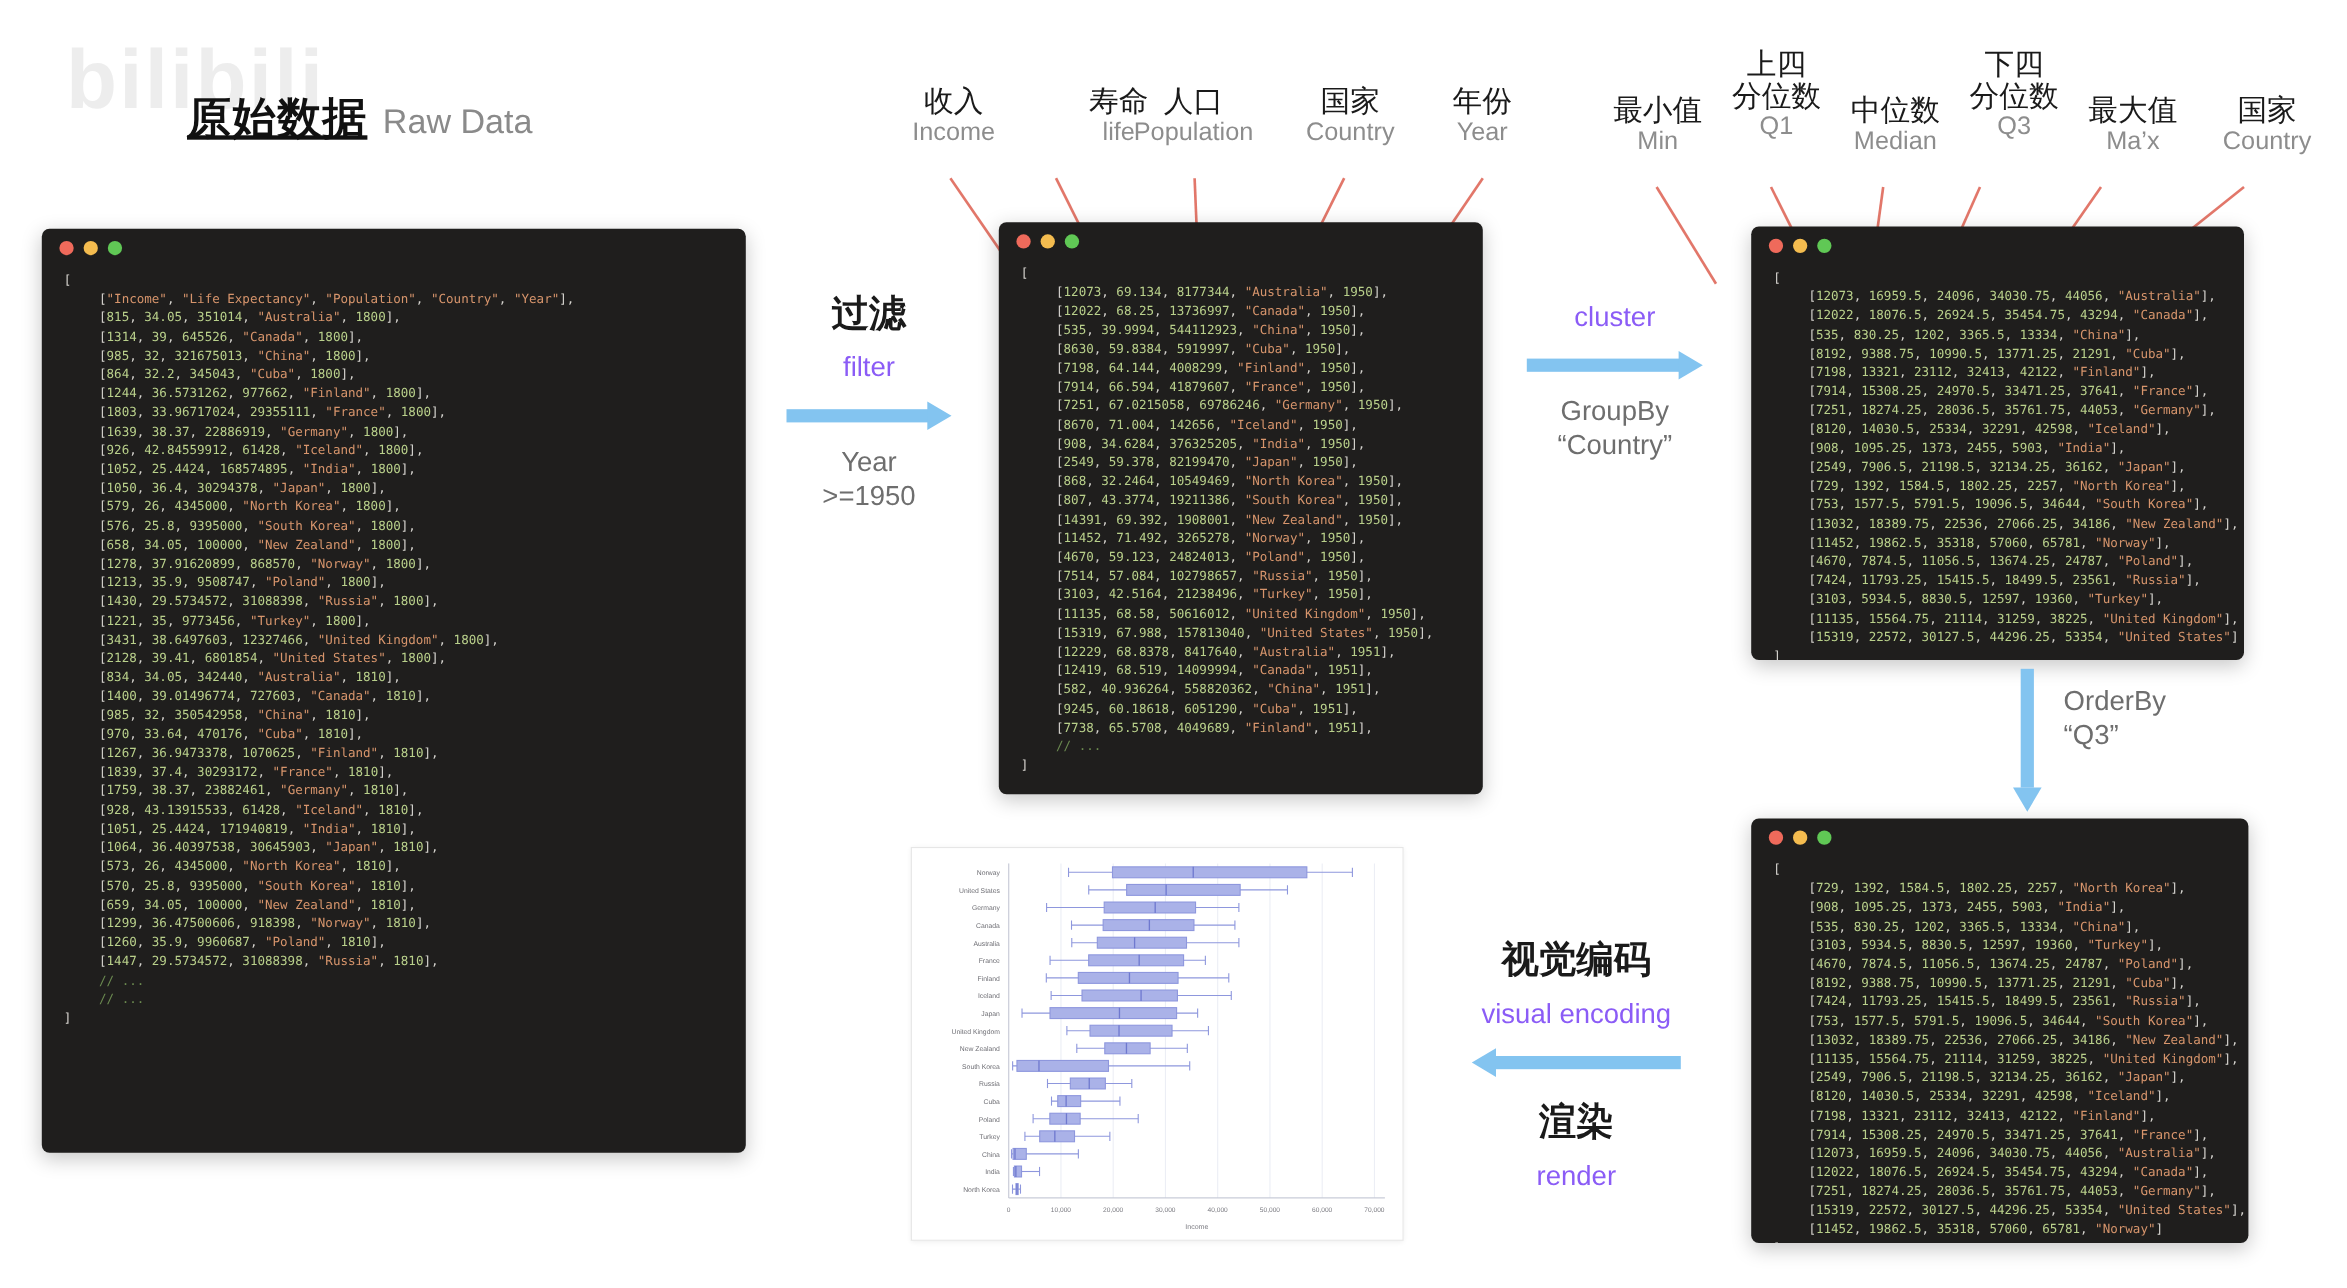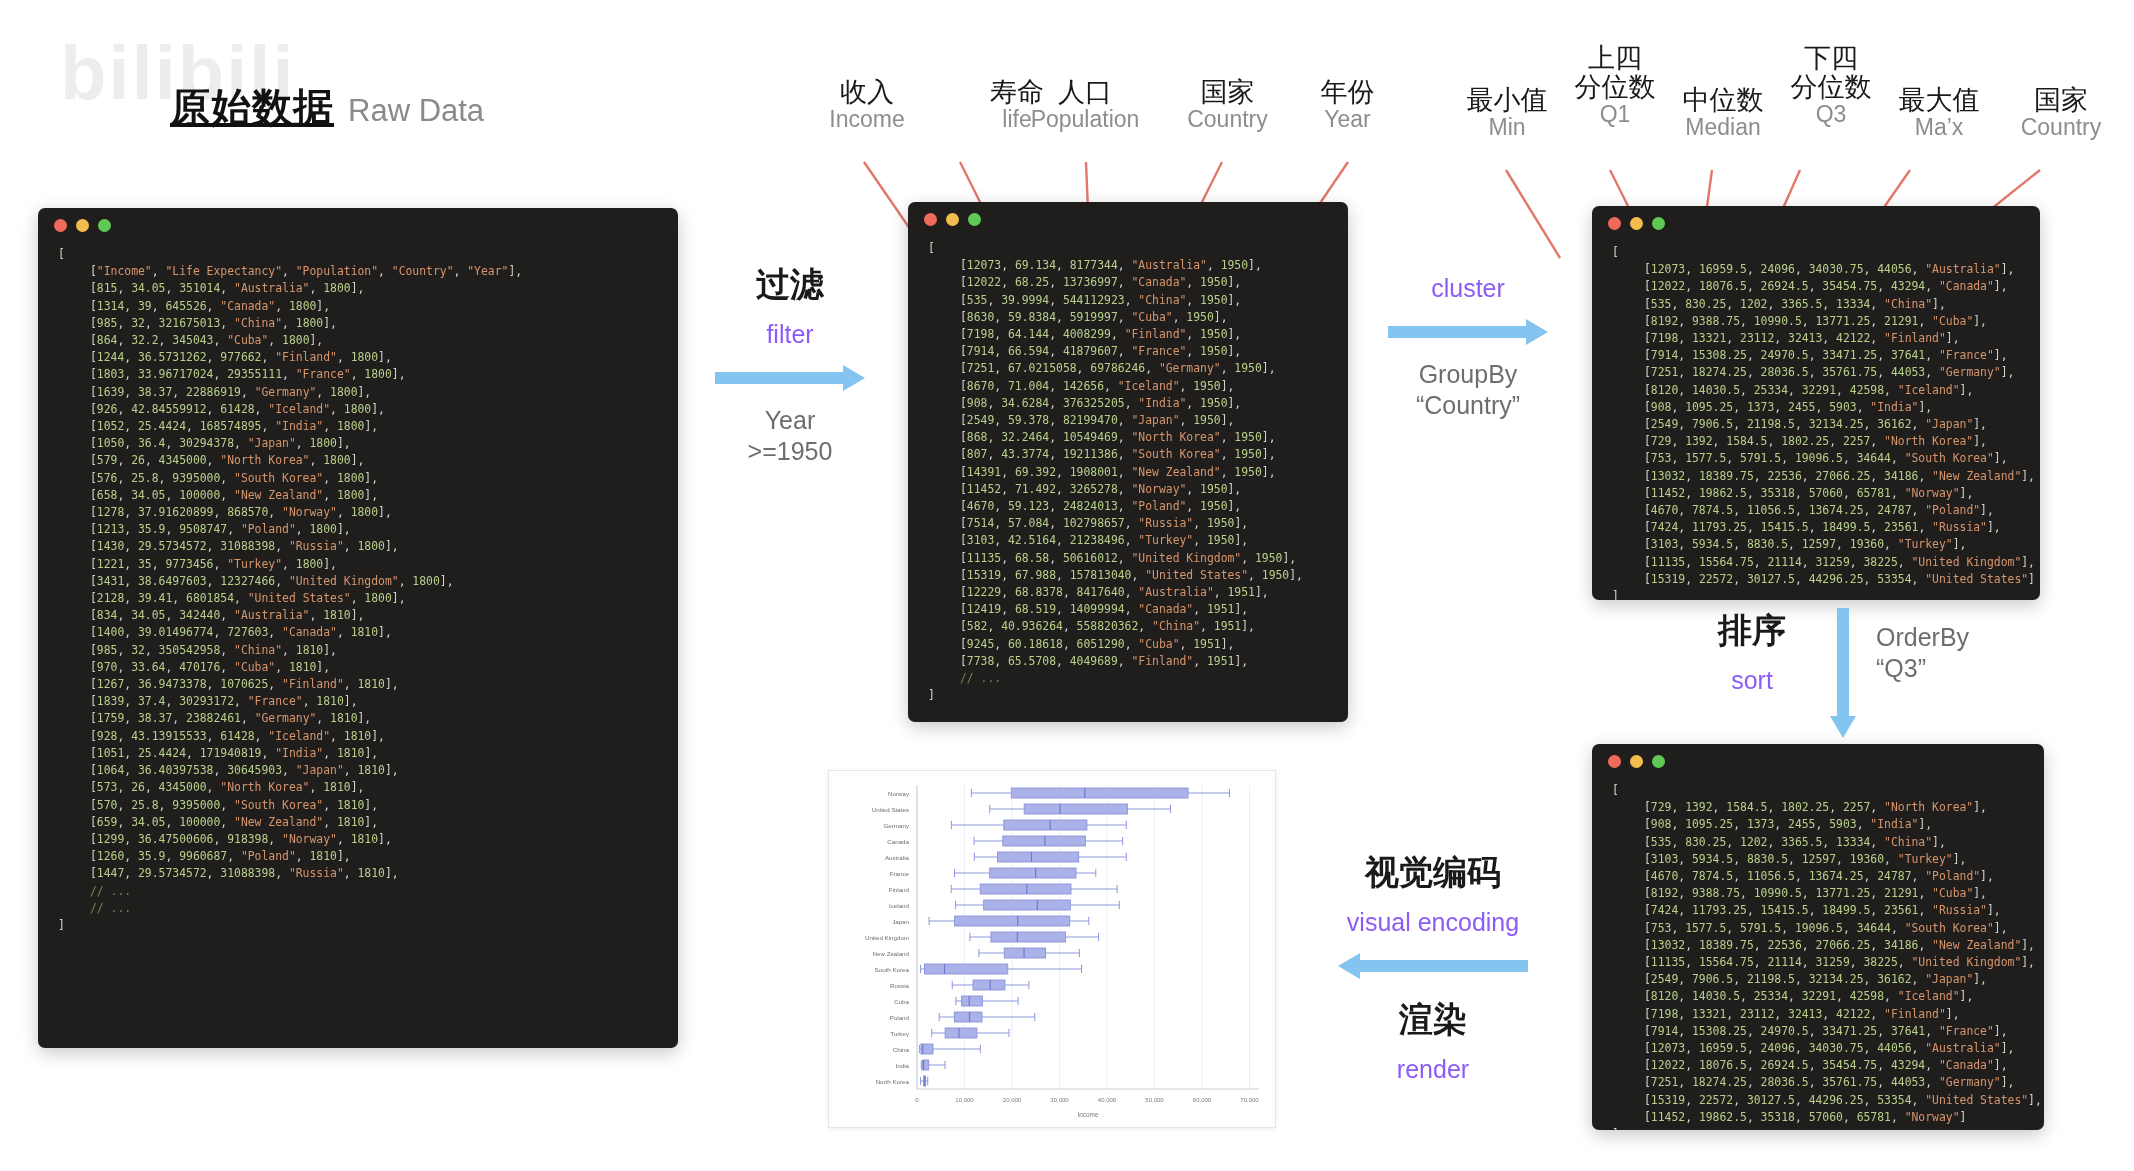--- a/index.html
+++ b/index.html
@@ -240,24 +240,20 @@
 
   <div class="term" style="left:1592px; top:206px; width:448px; height:394px;">
     <div class="term-bar">
       <span class="dot red"></span>
       <span class="dot yellow"></span>
       <span class="dot green"></span>
     </div>
     <div class="term-body" id="code-aggregated"><span class="ln tok-pun">[</span><span class="ln"><span class="indent"></span><span class="tok-pun">[</span><span class="tok-num">12073</span><span class="tok-pun">, </span><span class="tok-num">16959.5</span><span class="tok-pun">, </span><span class="tok-num">24096</span><span class="tok-pun">, </span><span class="tok-num">34030.75</span><span class="tok-pun">, </span><span class="tok-num">44056</span><span class="tok-pun">, </span><span class="tok-str">"Australia"</span><span class="tok-pun">],</span></span><span class="ln"><span class="indent"></span><span class="tok-pun">[</span><span class="tok-num">12022</span><span class="tok-pun">, </span><span class="tok-num">18076.5</span><span class="tok-pun">, </span><span class="tok-num">26924.5</span><span class="tok-pun">, </span><span class="tok-num">35454.75</span><span class="tok-pun">, </span><span class="tok-num">43294</span><span class="tok-pun">, </span><span class="tok-str">"Canada"</span><span class="tok-pun">],</span></span><span class="ln"><span class="indent"></span><span class="tok-pun">[</span><span class="tok-num">535</span><span class="tok-pun">, </span><span class="tok-num">830.25</span><span class="tok-pun">, </span><span class="tok-num">1202</span><span class="tok-pun">, </span><span class="tok-num">3365.5</span><span class="tok-pun">, </span><span class="tok-num">13334</span><span class="tok-pun">, </span><span class="tok-str">"China"</span><span class="tok-pun">],</span></span><span class="ln"><span class="indent"></span><span class="tok-pun">[</span><span class="tok-num">8192</span><span class="tok-pun">, </span><span class="tok-num">9388.75</span><span class="tok-pun">, </span><span class="tok-num">10990.5</span><span class="tok-pun">, </span><span class="tok-num">13771.25</span><span class="tok-pun">, </span><span class="tok-num">21291</span><span class="tok-pun">, </span><span class="tok-str">"Cuba"</span><span class="tok-pun">],</span></span><span class="ln"><span class="indent"></span><span class="tok-pun">[</span><span class="tok-num">7198</span><span class="tok-pun">, </span><span class="tok-num">13321</span><span class="tok-pun">, </span><span class="tok-num">23112</span><span class="tok-pun">, </span><span class="tok-num">32413</span><span class="tok-pun">, </span><span class="tok-num">42122</span><span class="tok-pun">, </span><span class="tok-str">"Finland"</span><span class="tok-pun">],</span></span><span class="ln"><span class="indent"></span><span class="tok-pun">[</span><span class="tok-num">7914</span><span class="tok-pun">, </span><span class="tok-num">15308.25</span><span class="tok-pun">, </span><span class="tok-num">24970.5</span><span class="tok-pun">, </span><span class="tok-num">33471.25</span><span class="tok-pun">, </span><span class="tok-num">37641</span><span class="tok-pun">, </span><span class="tok-str">"France"</span><span class="tok-pun">],</span></span><span class="ln"><span class="indent"></span><span class="tok-pun">[</span><span class="tok-num">7251</span><span class="tok-pun">, </span><span class="tok-num">18274.25</span><span class="tok-pun">, </span><span class="tok-num">28036.5</span><span class="tok-pun">, </span><span class="tok-num">35761.75</span><span class="tok-pun">, </span><span class="tok-num">44053</span><span class="tok-pun">, </span><span class="tok-str">"Germany"</span><span class="tok-pun">],</span></span><span class="ln"><span class="indent"></span><span class="tok-pun">[</span><span class="tok-num">8120</span><span class="tok-pun">, </span><span class="tok-num">14030.5</span><span class="tok-pun">, </span><span class="tok-num">25334</span><span class="tok-pun">, </span><span class="tok-num">32291</span><span class="tok-pun">, </span><span class="tok-num">42598</span><span class="tok-pun">, </span><span class="tok-str">"Iceland"</span><span class="tok-pun">],</span></span><span class="ln"><span class="indent"></span><span class="tok-pun">[</span><span class="tok-num">908</span><span class="tok-pun">, </span><span class="tok-num">1095.25</span><span class="tok-pun">, </span><span class="tok-num">1373</span><span class="tok-pun">, </span><span class="tok-num">2455</span><span class="tok-pun">, </span><span class="tok-num">5903</span><span class="tok-pun">, </span><span class="tok-str">"India"</span><span class="tok-pun">],</span></span><span class="ln"><span class="indent"></span><span class="tok-pun">[</span><span class="tok-num">2549</span><span class="tok-pun">, </span><span class="tok-num">7906.5</span><span class="tok-pun">, </span><span class="tok-num">21198.5</span><span class="tok-pun">, </span><span class="tok-num">32134.25</span><span class="tok-pun">, </span><span class="tok-num">36162</span><span class="tok-pun">, </span><span class="tok-str">"Japan"</span><span class="tok-pun">],</span></span><span class="ln"><span class="indent"></span><span class="tok-pun">[</span><span class="tok-num">729</span><span class="tok-pun">, </span><span class="tok-num">1392</span><span class="tok-pun">, </span><span class="tok-num">1584.5</span><span class="tok-pun">, </span><span class="tok-num">1802.25</span><span class="tok-pun">, </span><span class="tok-num">2257</span><span class="tok-pun">, </span><span class="tok-str">"North Korea"</span><span class="tok-pun">],</span></span><span class="ln"><span class="indent"></span><span class="tok-pun">[</span><span class="tok-num">753</span><span class="tok-pun">, </span><span class="tok-num">1577.5</span><span class="tok-pun">, </span><span class="tok-num">5791.5</span><span class="tok-pun">, </span><span class="tok-num">19096.5</span><span class="tok-pun">, </span><span class="tok-num">34644</span><span class="tok-pun">, </span><span class="tok-str">"South Korea"</span><span class="tok-pun">],</span></span><span class="ln"><span class="indent"></span><span class="tok-pun">[</span><span class="tok-num">13032</span><span class="tok-pun">, </span><span class="tok-num">18389.75</span><span class="tok-pun">, </span><span class="tok-num">22536</span><span class="tok-pun">, </span><span class="tok-num">27066.25</span><span class="tok-pun">, </span><span class="tok-num">34186</span><span class="tok-pun">, </span><span class="tok-str">"New Zealand"</span><span class="tok-pun">],</span></span><span class="ln"><span class="indent"></span><span class="tok-pun">[</span><span class="tok-num">11452</span><span class="tok-pun">, </span><span class="tok-num">19862.5</span><span class="tok-pun">, </span><span class="tok-num">35318</span><span class="tok-pun">, </span><span class="tok-num">57060</span><span class="tok-pun">, </span><span class="tok-num">65781</span><span class="tok-pun">, </span><span class="tok-str">"Norway"</span><span class="tok-pun">],</span></span><span class="ln"><span class="indent"></span><span class="tok-pun">[</span><span class="tok-num">4670</span><span class="tok-pun">, </span><span class="tok-num">7874.5</span><span class="tok-pun">, </span><span class="tok-num">11056.5</span><span class="tok-pun">, </span><span class="tok-num">13674.25</span><span class="tok-pun">, </span><span class="tok-num">24787</span><span class="tok-pun">, </span><span class="tok-str">"Poland"</span><span class="tok-pun">],</span></span><span class="ln"><span class="indent"></span><span class="tok-pun">[</span><span class="tok-num">7424</span><span class="tok-pun">, </span><span class="tok-num">11793.25</span><span class="tok-pun">, </span><span class="tok-num">15415.5</span><span class="tok-pun">, </span><span class="tok-num">18499.5</span><span class="tok-pun">, </span><span class="tok-num">23561</span><span class="tok-pun">, </span><span class="tok-str">"Russia"</span><span class="tok-pun">],</span></span><span class="ln"><span class="indent"></span><span class="tok-pun">[</span><span class="tok-num">3103</span><span class="tok-pun">, </span><span class="tok-num">5934.5</span><span class="tok-pun">, </span><span class="tok-num">8830.5</span><span class="tok-pun">, </span><span class="tok-num">12597</span><span class="tok-pun">, </span><span class="tok-num">19360</span><span class="tok-pun">, </span><span class="tok-str">"Turkey"</span><span class="tok-pun">],</span></span><span class="ln"><span class="indent"></span><span class="tok-pun">[</span><span class="tok-num">11135</span><span class="tok-pun">, </span><span class="tok-num">15564.75</span><span class="tok-pun">, </span><span class="tok-num">21114</span><span class="tok-pun">, </span><span class="tok-num">31259</span><span class="tok-pun">, </span><span class="tok-num">38225</span><span class="tok-pun">, </span><span class="tok-str">"United Kingdom"</span><span class="tok-pun">],</span></span><span class="ln"><span class="indent"></span><span class="tok-pun">[</span><span class="tok-num">15319</span><span class="tok-pun">, </span><span class="tok-num">22572</span><span class="tok-pun">, </span><span class="tok-num">30127.5</span><span class="tok-pun">, </span><span class="tok-num">44296.25</span><span class="tok-pun">, </span><span class="tok-num">53354</span><span class="tok-pun">, </span><span class="tok-str">"United States"</span><span class="tok-pun">]</span></span><span class="ln tok-pun">]</span></div>
   </div>
 
-  <div class="step" style="left:1672px; top:608px; width:160px; text-align:center;">
-    <span class="cn">排序</span>
-    <span class="en">sort</span>
-  </div>
   <div class="arrow-v" style="left:1830px; top:608px; height:130px;">
     <div class="shaft" style="height:108px;"></div>
       <div class="head"></div>
   </div>
   <div class="step" style="left:1876px; top:622px; width:210px; text-align:left;">
     <span class="sub" id="sub-sort">OrderBy<br>“Q3”</span>
   </div>
 
   <div class="term" style="left:1592px; top:744px; width:452px; height:386px;">
     <div class="term-bar">

